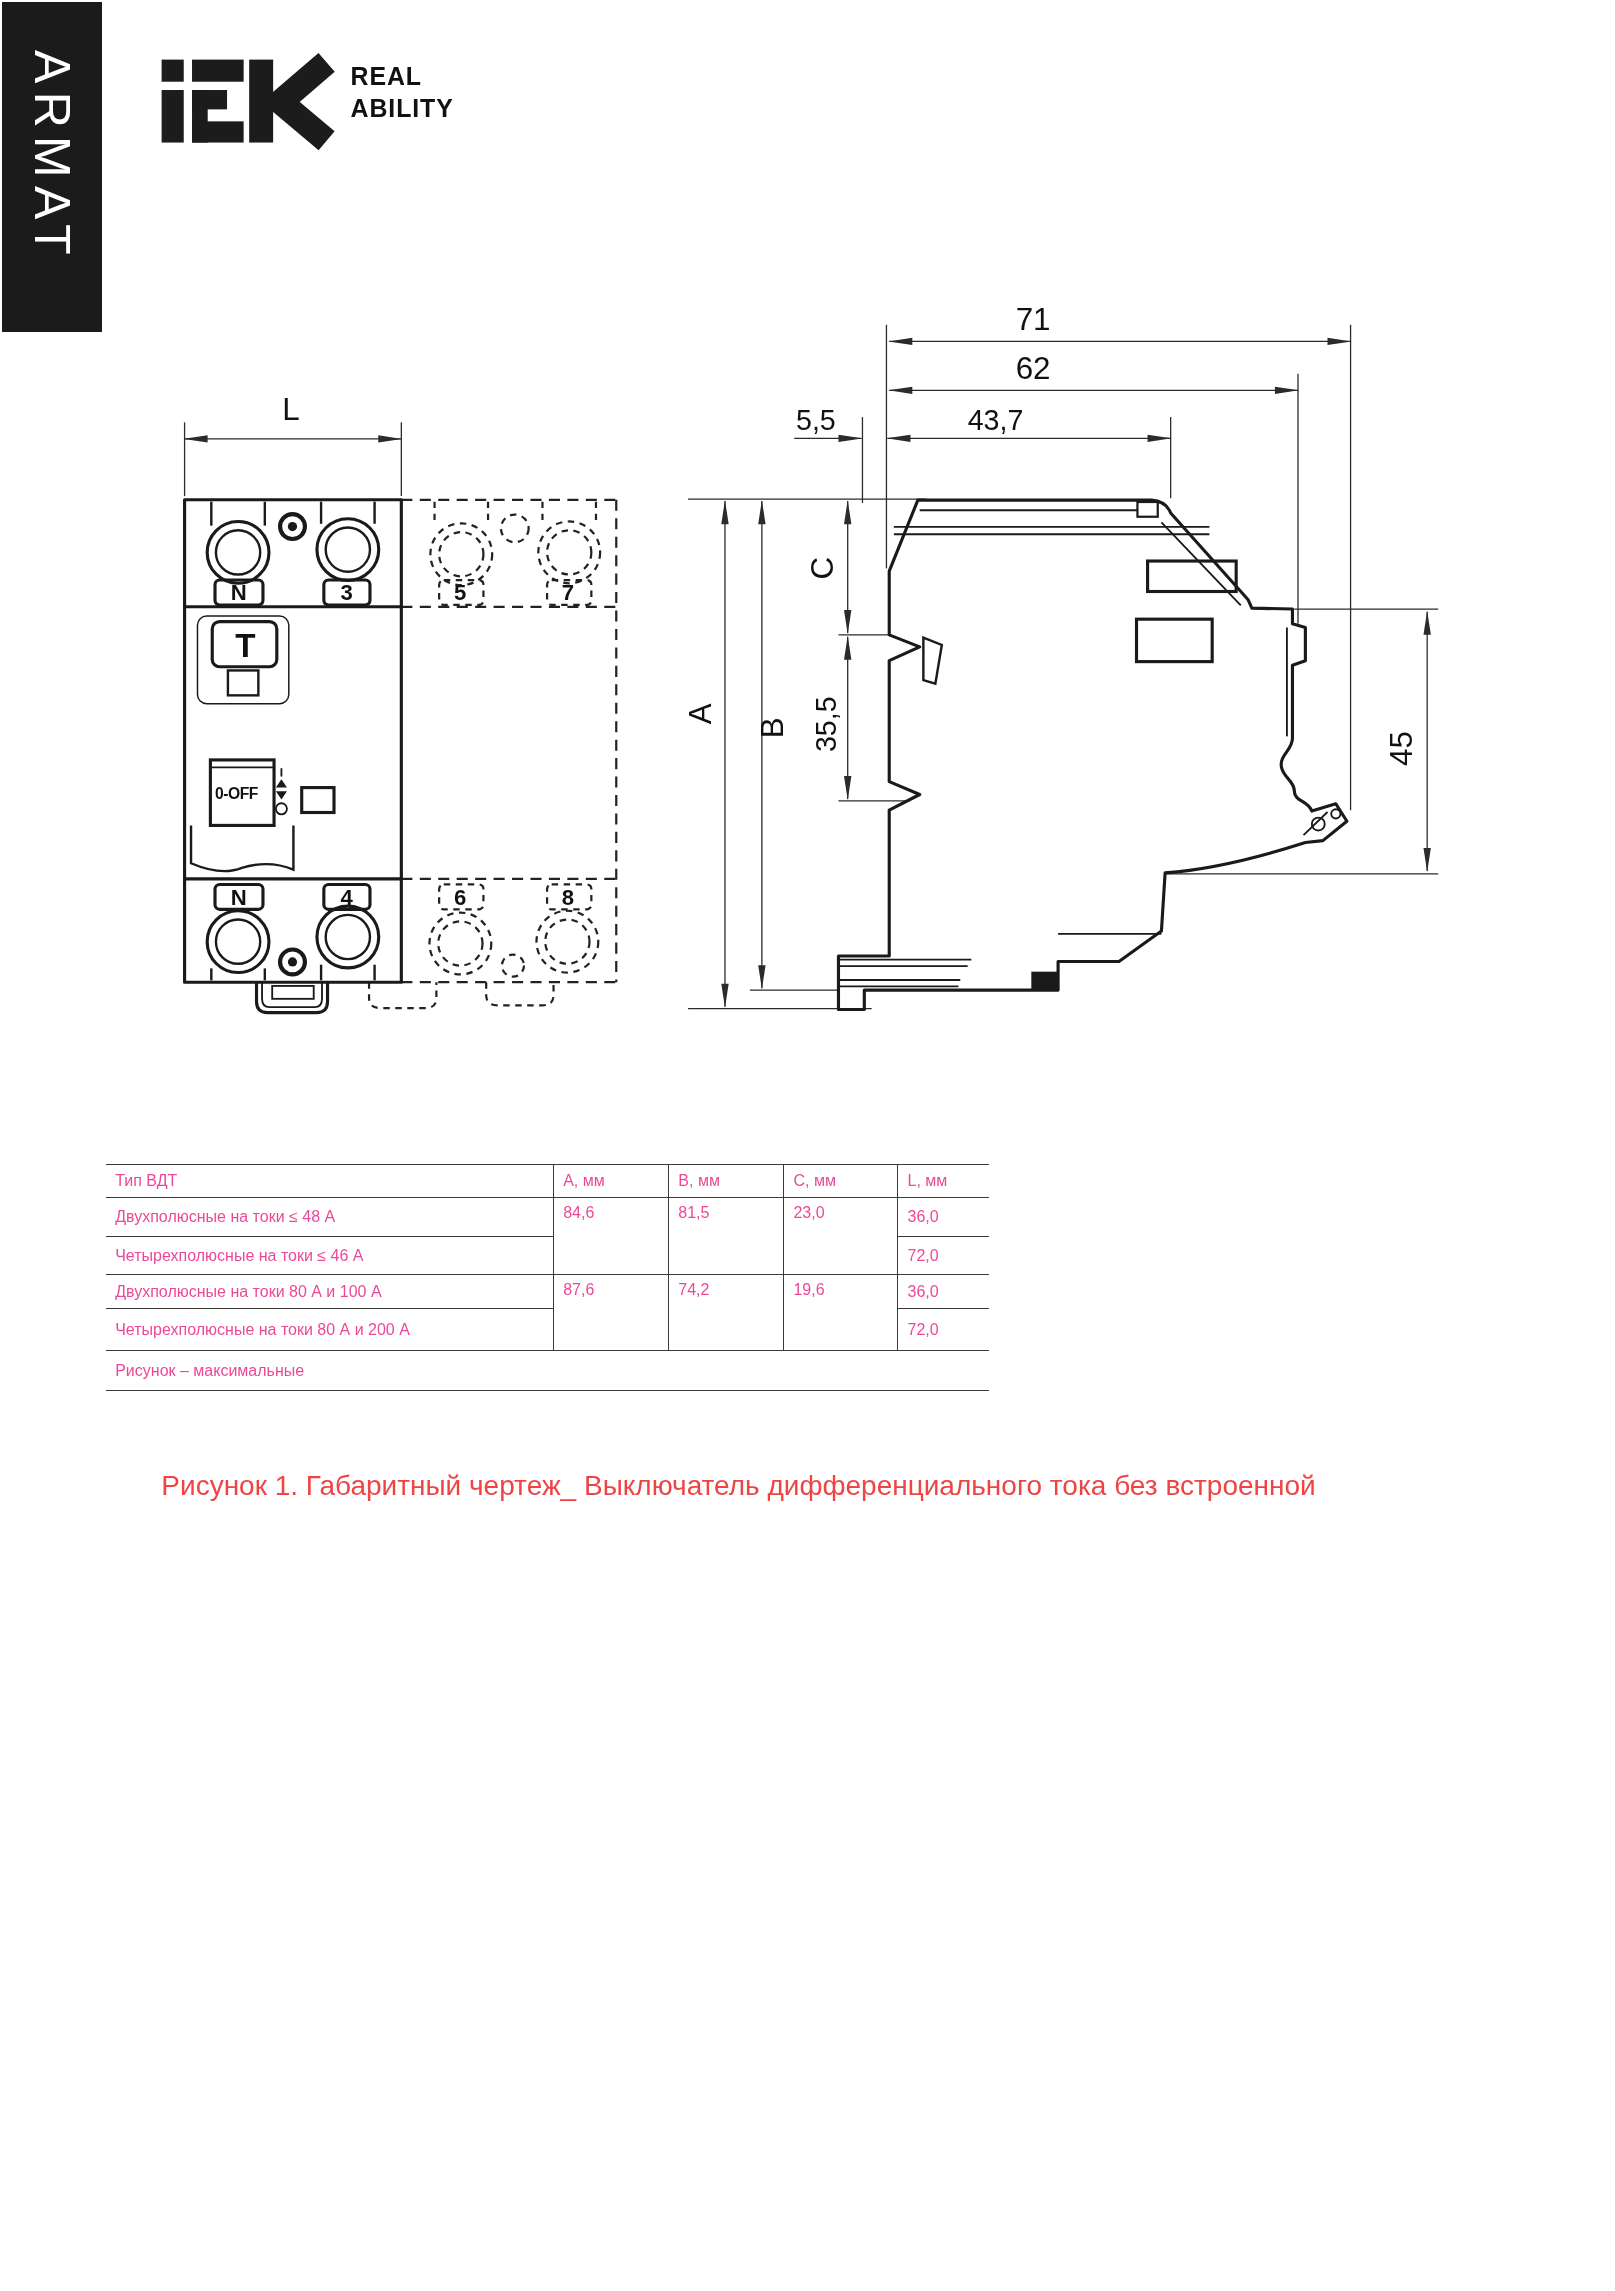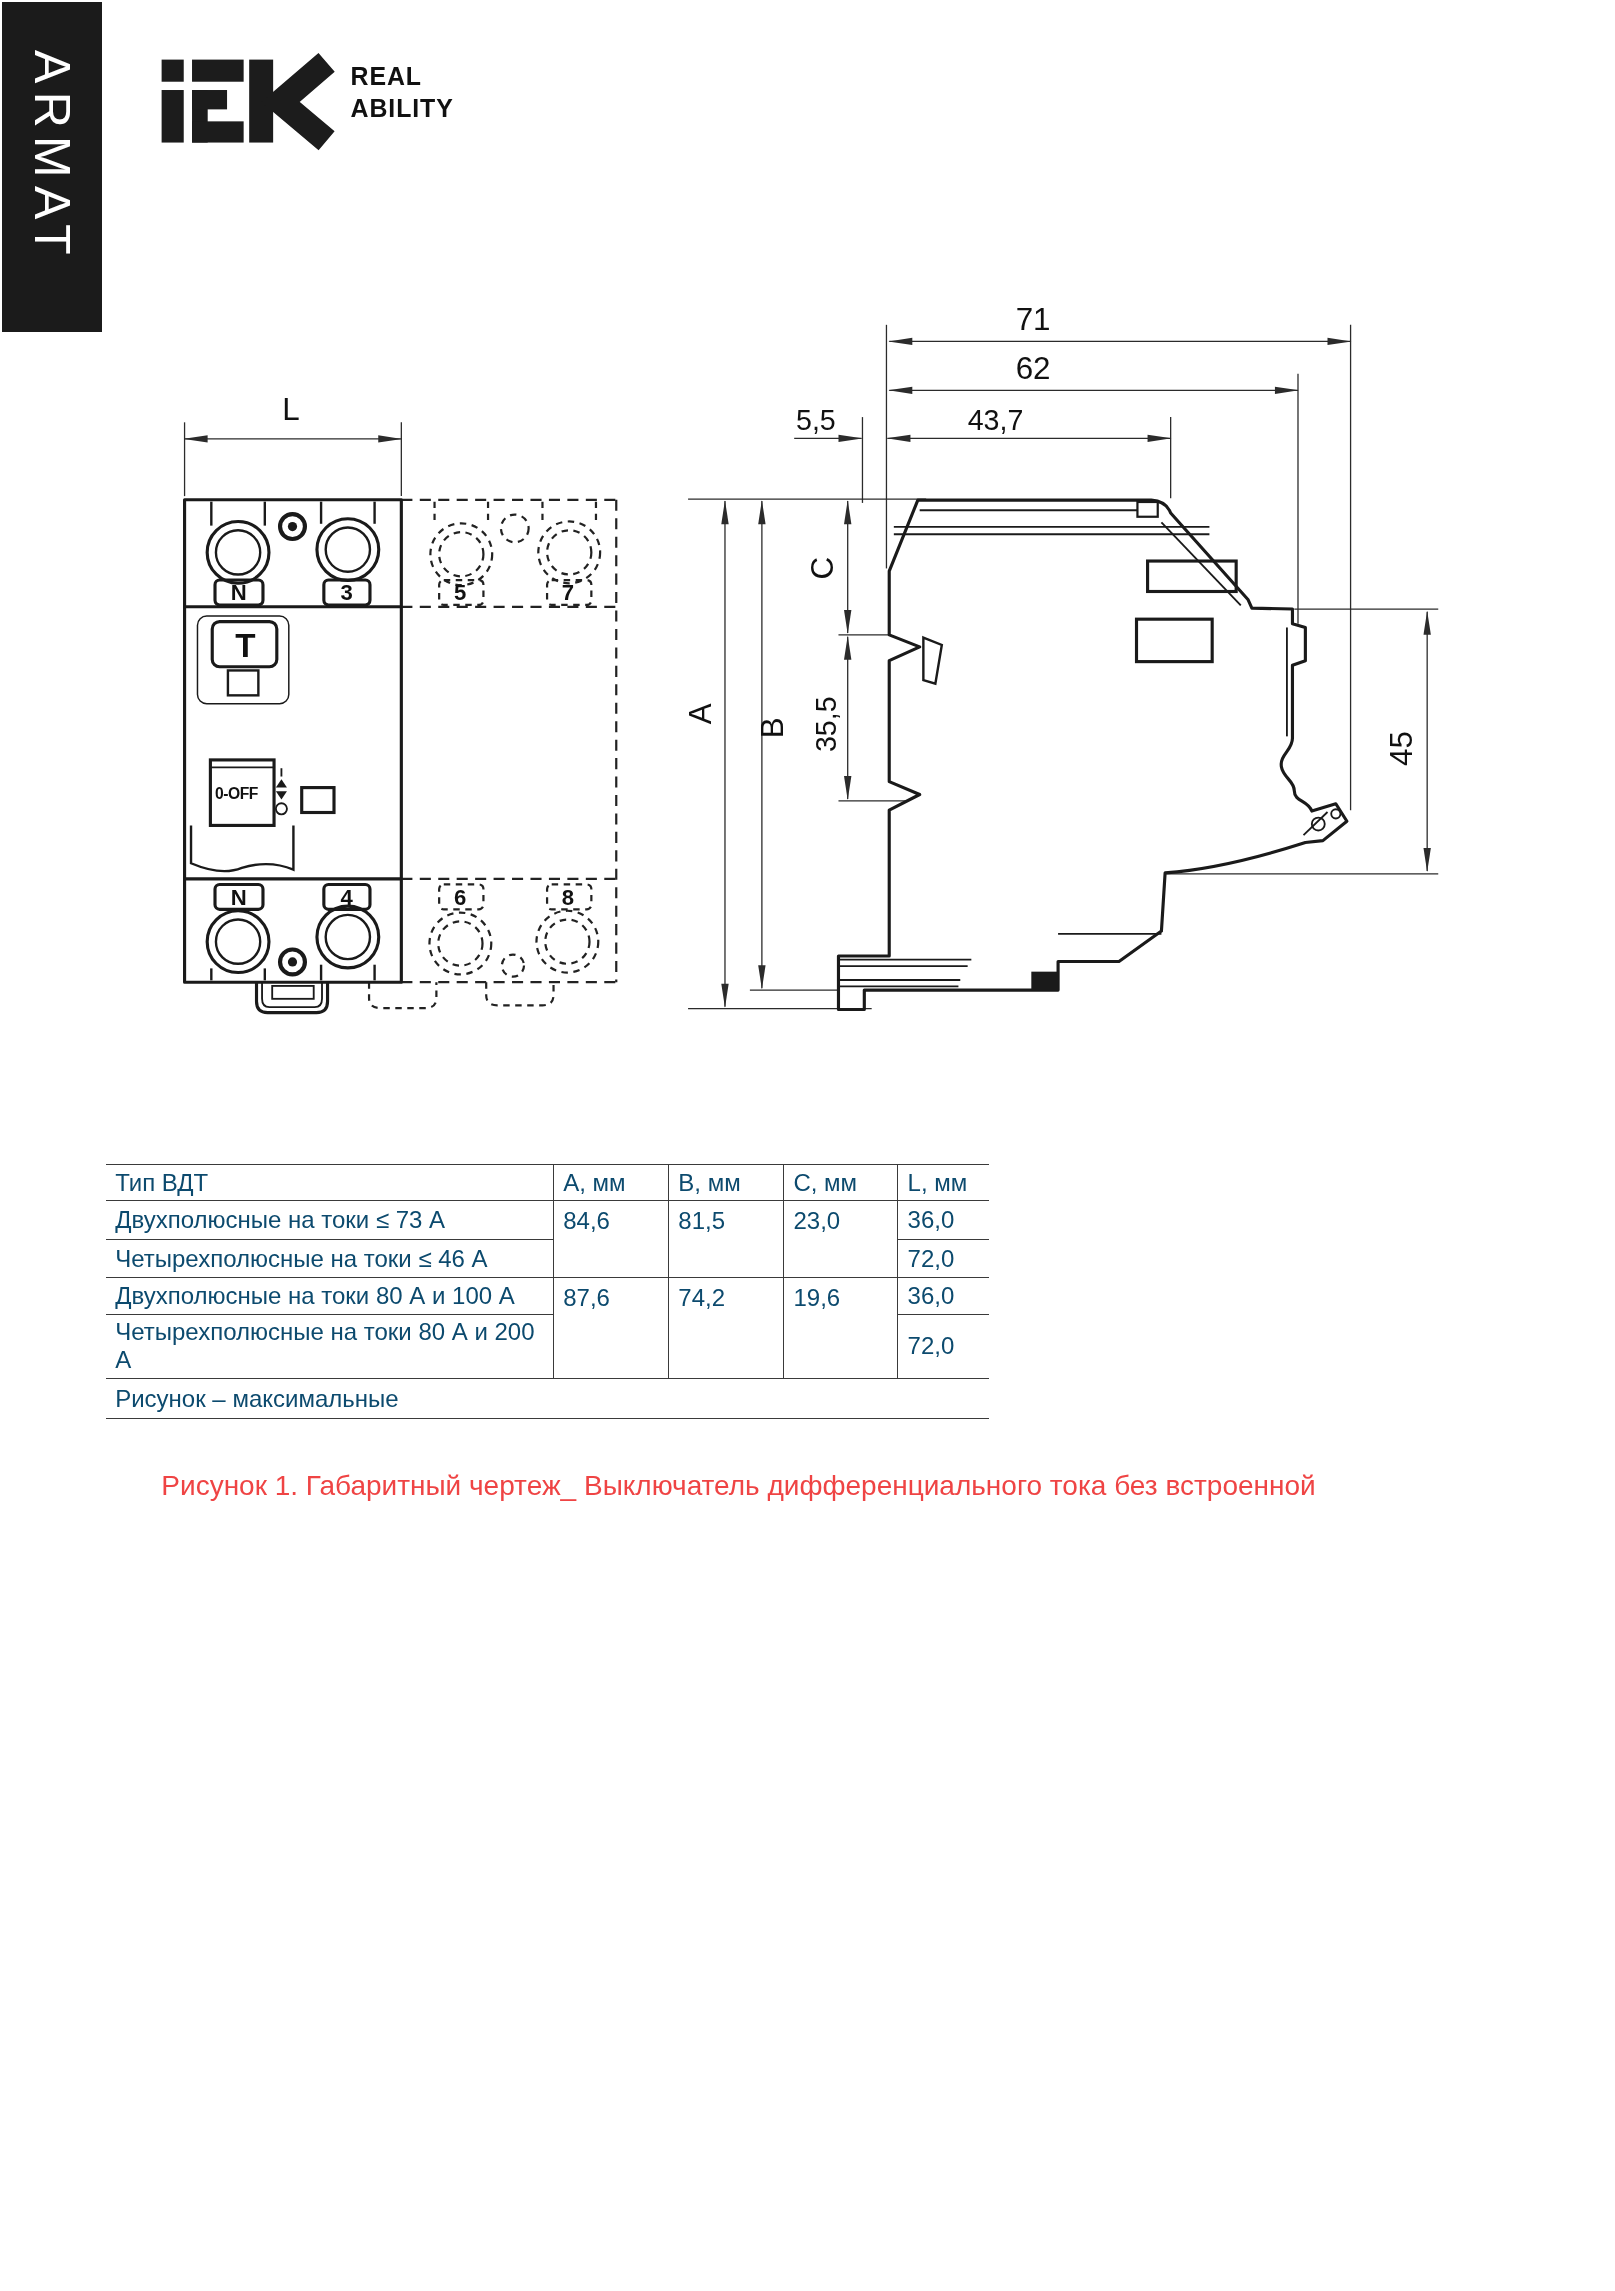--- a/index.html
+++ b/index.html
@@ -14,21 +14,21 @@
   svg .ln2{stroke:#1a1a1a;stroke-width:2;fill:none;}
   svg .thick{stroke:#1a1a1a;stroke-width:3.4;fill:none;}
   svg .dim{stroke:#2b2b2b;stroke-width:1.4;fill:none;}
   svg .dsh{stroke:#222;stroke-width:2.4;fill:none;stroke-dasharray:12 8;}
   svg .dshc{stroke:#222;stroke-width:2.4;fill:none;stroke-dasharray:7 6;}
   svg text{font-family:"Liberation Sans",sans-serif;fill:#111;}
   svg .dimtxt{font-size:34px;}
   svg .dimtxt-s{font-size:31px;}
   svg .lbl{font-size:24px;font-weight:bold;}
   
-  .dimtable{left:106px;top:1164px;width:883px;border-collapse:collapse;table-layout:fixed;font-size:24px;color:#0c4a6e;}
+  .dimtable{left:106px;top:1164px;width:883px;border-collapse:collapse;table-layout:fixed;font-size:16px;color:#ec4899;}
   .dimtable td{padding:3.7px 9.2px;vertical-align:middle;}
   .dimtable .bt{border-top:1.8px solid #3a3a3a;}
   .dimtable .bb{border-bottom:1.8px solid #3a3a3a;}
   .dimtable .bl{border-left:1.8px solid #3a3a3a;}
   .dimtable .top{vertical-align:top;padding-top:5.5px;}
   .caption{left:0;top:1466px;width:1477px;text-align:center;font-size:28px;line-height:40px;color:#ef4444;}
 </style>
 </head>
 <body>
 
@@ -254,21 +254,21 @@
     </colgroup>
   <tbody>
       <tr style="height:33px">
     <td class="bt bb">Тип ВДТ</td>
     <td class="bt bb bl">A, мм</td>
     <td class="bt bb bl">B, мм</td>
     <td class="bt bb bl">C, мм</td>
     <td class="bt bb bl">L, мм</td>
   </tr>
   <tr style="height:39px">
-    <td class="bb">Двухполюсные на токи ≤ 73 А</td>
+    <td class="bb">Двухполюсные на токи ≤ 48 А</td>
     <td class="bb bl top" rowspan="2">84,6</td>
     <td class="bb bl top" rowspan="2">81,5</td>
     <td class="bb bl top" rowspan="2">23,0</td>
     <td class="bb bl">36,0</td>
   </tr>
   <tr style="height:38px">
     <td class="bb">Четырехполюсные на токи ≤ 46 А</td>
     <td class="bb bl">72,0</td>
   </tr>
   <tr style="height:34px">

